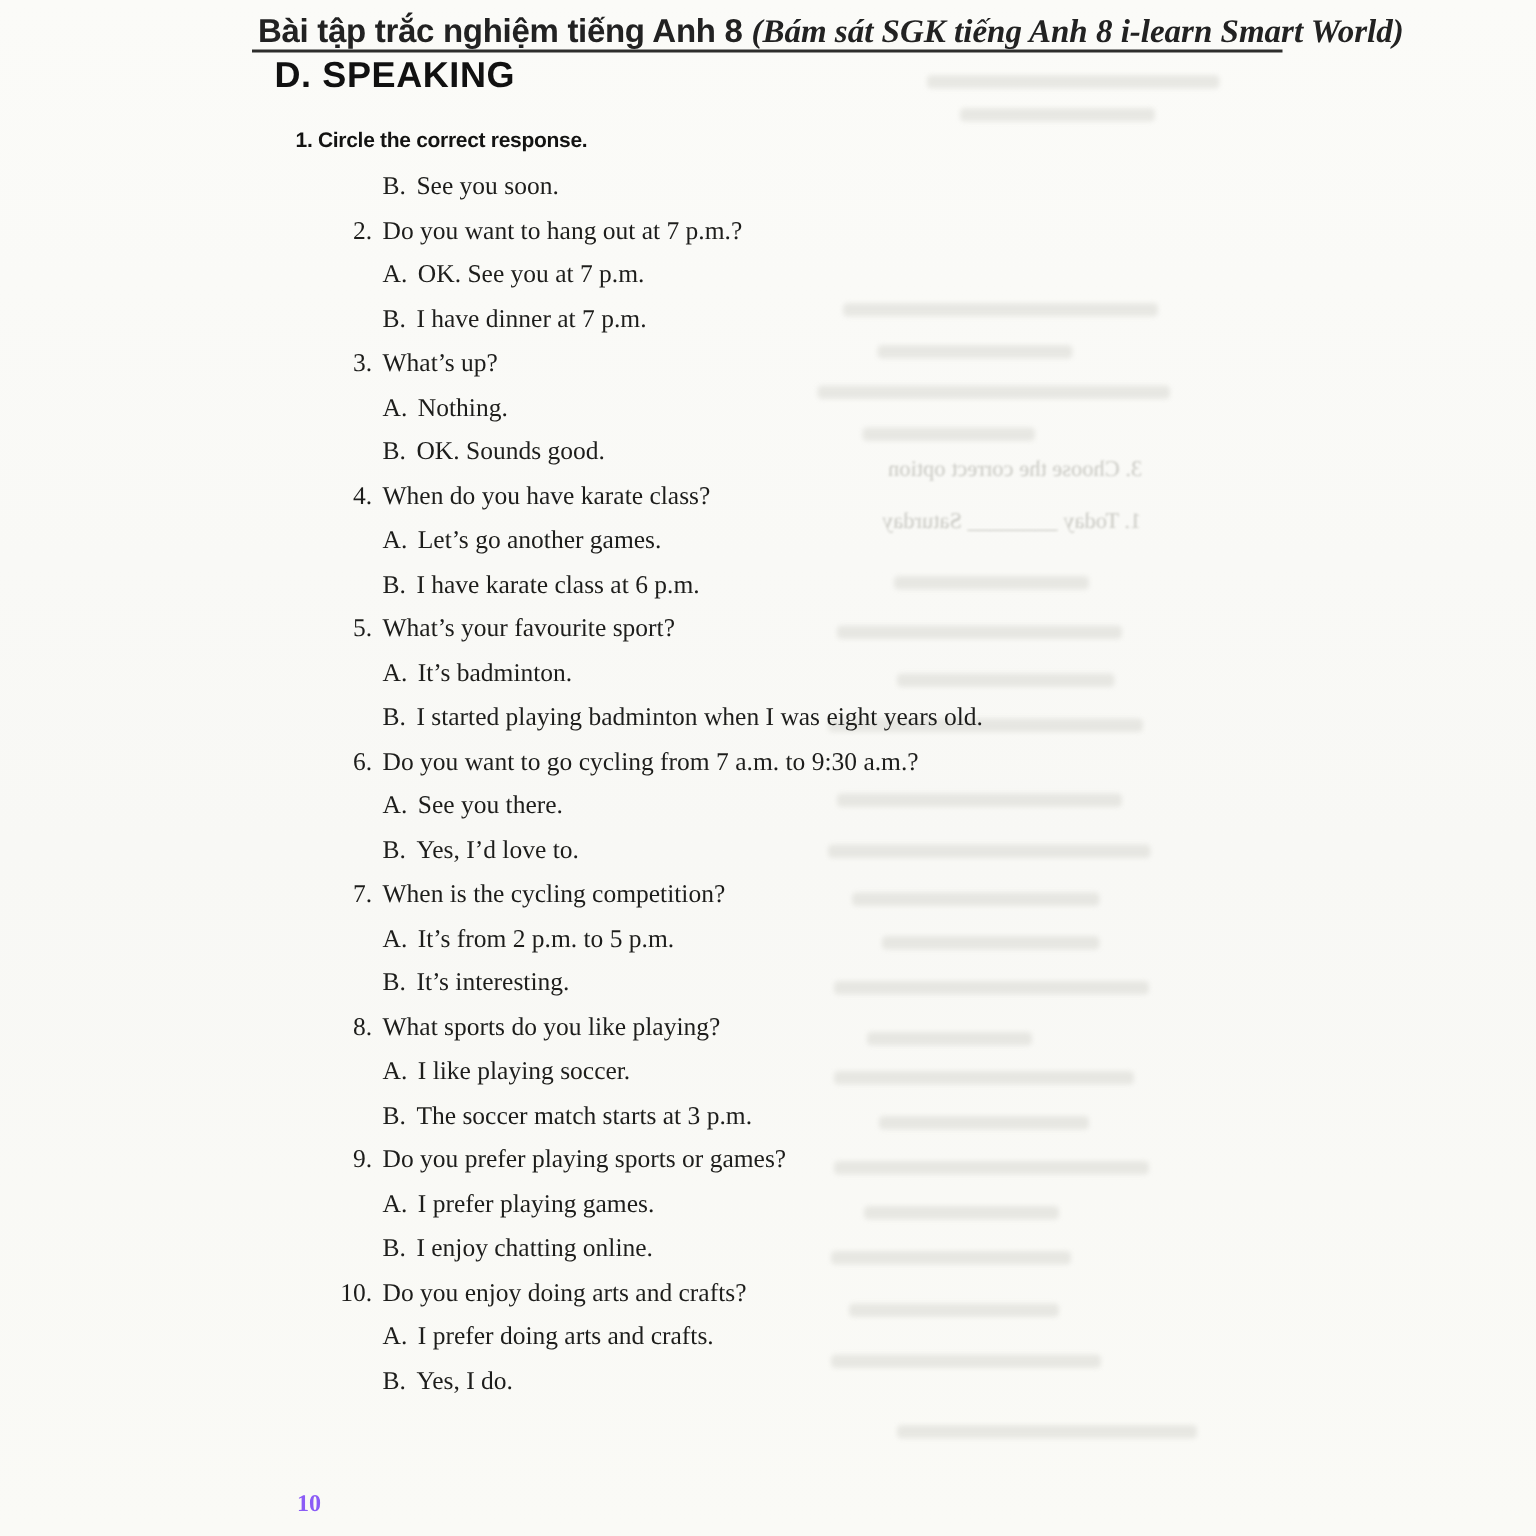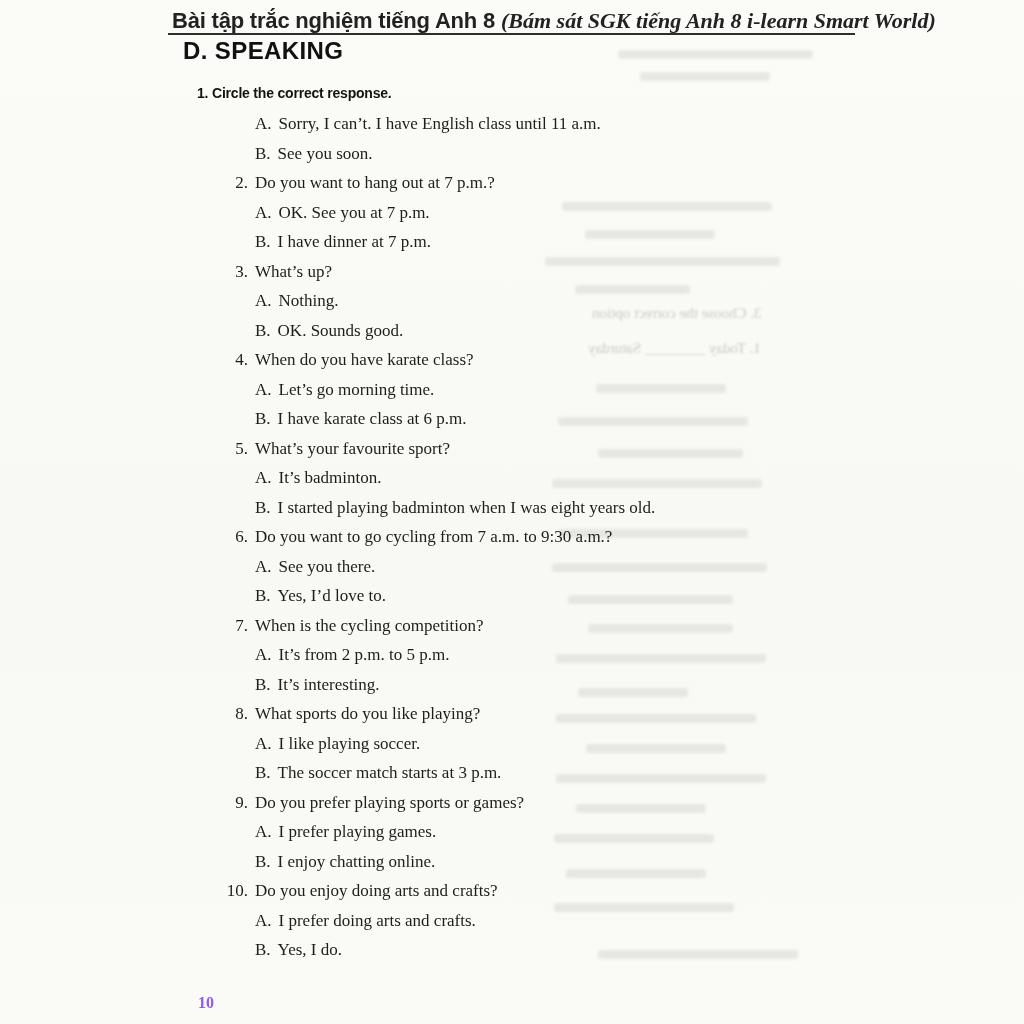--- a/index.html
+++ b/index.html
@@ -97,23 +97,20 @@
     <span class="vn">Bài tập trắc nghiệm tiếng Anh 8 </span><span class="en">(Bám sát SGK tiếng Anh 8 i-learn Smart World)</span>
   </div>
   <div class="head-rule"></div>
 
   <div class="section-heading">D. SPEAKING</div>
   <div class="exercise-instruction">1. Circle the correct response.</div>
 
   <div class="questions" id="questions">
     <div>
 
-    <div class="q-line opt">
-      <span class="opt-label">A.</span><span>Sorry, I can’t. I have English class until 11 a.m.</span>
-    </div>
 
     <div class="q-line opt">
       <span class="opt-label">B.</span><span>See you soon.</span>
     </div>
   </div>
 
     <div>
       <div class="q-line">
         <span class="q-num">2.</span><span class="q-text">Do you want to hang out at 7 p.m.?</span>
       </div>
@@ -140,21 +137,21 @@
       <span class="opt-label">B.</span><span>OK. Sounds good.</span>
     </div>
   </div>
 
     <div>
       <div class="q-line">
         <span class="q-num">4.</span><span class="q-text">When do you have karate class?</span>
       </div>
 
     <div class="q-line opt">
-      <span class="opt-label">A.</span><span>Let’s go morning time.</span>
+      <span class="opt-label">A.</span><span>Let’s go another games.</span>
     </div>
 
     <div class="q-line opt">
       <span class="opt-label">B.</span><span>I have karate class at 6 p.m.</span>
     </div>
   </div>
 
     <div>
       <div class="q-line">
         <span class="q-num">5.</span><span class="q-text">What’s your favourite sport?</span>

